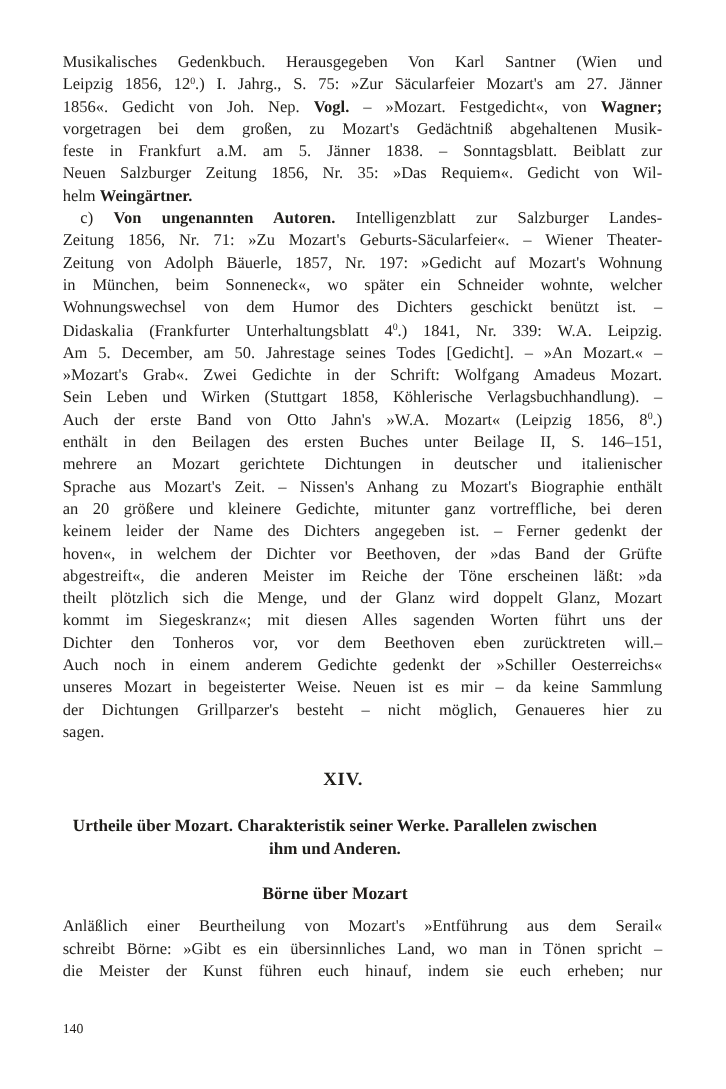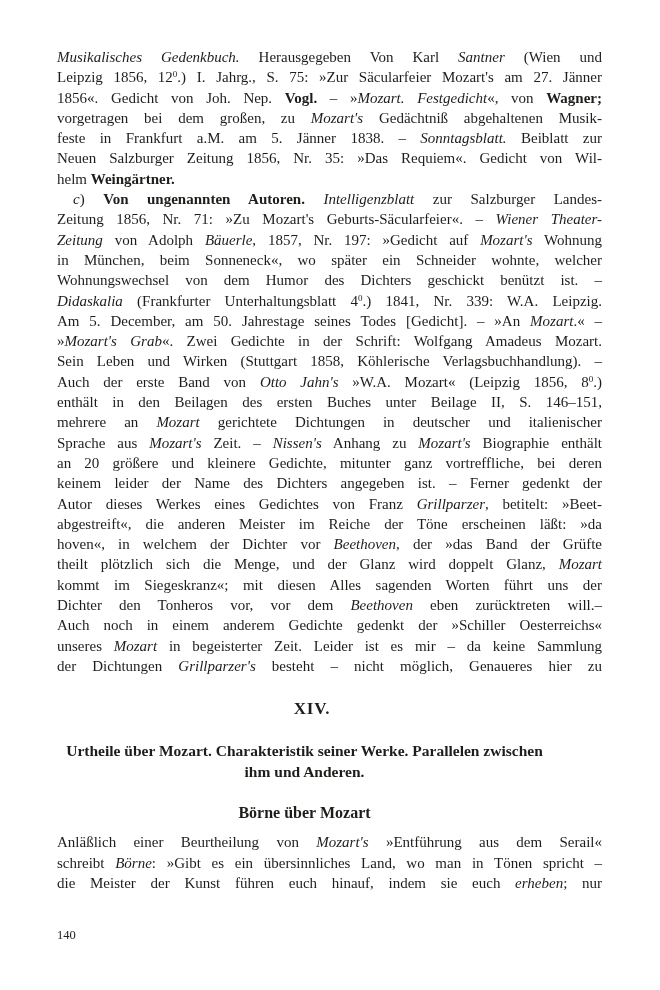--- a/index.html
+++ b/index.html
@@ -24,21 +24,21 @@
     font-size: 15px;
     line-height: 20.3px;
   }
   .para { margin: 0; }
   .line {
     text-align: justify;
     text-align-last: justify;
   }
   .line.last { text-align-last: left; }
   .line.indent { text-indent: 16px; }
-  .it  { font-style: italic; }
+  .it  { }
   .bd  { font-weight: bold; }
   .sup {
     font-size: 9px;
     vertical-align: 5px;
     line-height: 0;
   }
   .heading {
     text-align: center;
     font-weight: bold;
   }
@@ -94,29 +94,29 @@
         <div class="line"><span class="it">Didaskalia</span><span> (Frankfurter Unterhaltungsblatt 4</span><span class="sup">0</span><span>.) 1841, Nr. 339: W.A. Leipzig.</span></div>
         <div class="line"><span>Am 5. December, am 50. Jahrestage seines Todes [Gedicht]. – »An </span><span class="it">Mozart</span><span>.« –</span></div>
         <div class="line"><span>»</span><span class="it">Mozart's Grab</span><span>«. Zwei Gedichte in der Schrift: Wolfgang Amadeus Mozart.</span></div>
         <div class="line"><span>Sein Leben und Wirken (Stuttgart 1858, Köhlerische Verlagsbuchhandlung). –</span></div>
         <div class="line"><span>Auch der erste Band von </span><span class="it">Otto Jahn's</span><span> »W.A. Mozart« (Leipzig 1856, 8</span><span class="sup">0</span><span>.)</span></div>
         <div class="line"><span>enthält in den Beilagen des ersten Buches unter Beilage II, S. 146–151,</span></div>
         <div class="line"><span>mehrere an </span><span class="it">Mozart</span><span> gerichtete Dichtungen in deutscher und italienischer</span></div>
         <div class="line"><span>Sprache aus </span><span class="it">Mozart's</span><span> Zeit. – </span><span class="it">Nissen's</span><span> Anhang zu </span><span class="it">Mozart's</span><span> Biographie enthält</span></div>
         <div class="line"><span>an 20 größere und kleinere Gedichte, mitunter ganz vortreffliche, bei deren</span></div>
         <div class="line"><span>keinem leider der Name des Dichters angegeben ist. – Ferner gedenkt der</span></div>
-        <div class="line"><span>Autor dieses Werkes eines Gedichtes von Franz </span><span class="it">Grillparzer</span><span>, betitelt: »Beet-</span></div>
+        <div class="line"><span>hoven«, in welchem der Dichter vor </span><span class="it">Beethoven</span><span>, der »das Band der Grüfte</span></div>
         <div class="line"><span>abgestreift«, die anderen Meister im Reiche der Töne erscheinen läßt: »da</span></div>
-        <div class="line"><span>hoven«, in welchem der Dichter vor </span><span class="it">Beethoven</span><span>, der »das Band der Grüfte</span></div>
         <div class="line"><span>theilt plötzlich sich die Menge, und der Glanz wird doppelt Glanz, </span><span class="it">Mozart</span></div>
         <div class="line"><span>kommt im Siegeskranz«; mit diesen Alles sagenden Worten führt uns der</span></div>
         <div class="line"><span>Dichter den Tonheros vor, vor dem </span><span class="it">Beethoven</span><span> eben zurücktreten will.–</span></div>
         <div class="line"><span>Auch noch in einem anderem Gedichte gedenkt der »Schiller Oesterreichs«</span></div>
-        <div class="line"><span>unseres </span><span class="it">Mozart</span><span> in begeisterter Zeit. Leider ist es mir – da keine Sammlung</span></div>
+        <div class="line"><span>unseres </span><span class="it">Mozart</span><span> in begeisterter Weise. Neuen ist es mir – da keine Sammlung</span></div>
         <div class="line"><span>der Dichtungen </span><span class="it">Grillparzer's</span><span> besteht – nicht möglich, Genaueres hier zu</span></div>
+        <div class="line last"><span>sagen.</span></div>
       </div>
       <div class="heading chapter">
         <div class="h-line">XIV.</div>
       </div>
       <div class="heading section">
         <div class="h-line">Urtheile über Mozart. Charakteristik seiner Werke. Parallelen zwischen</div>
         <div class="h-line">ihm und Anderen.</div>
       </div>
       <div class="heading subsection">
         <div class="h-line">Börne über Mozart</div>

